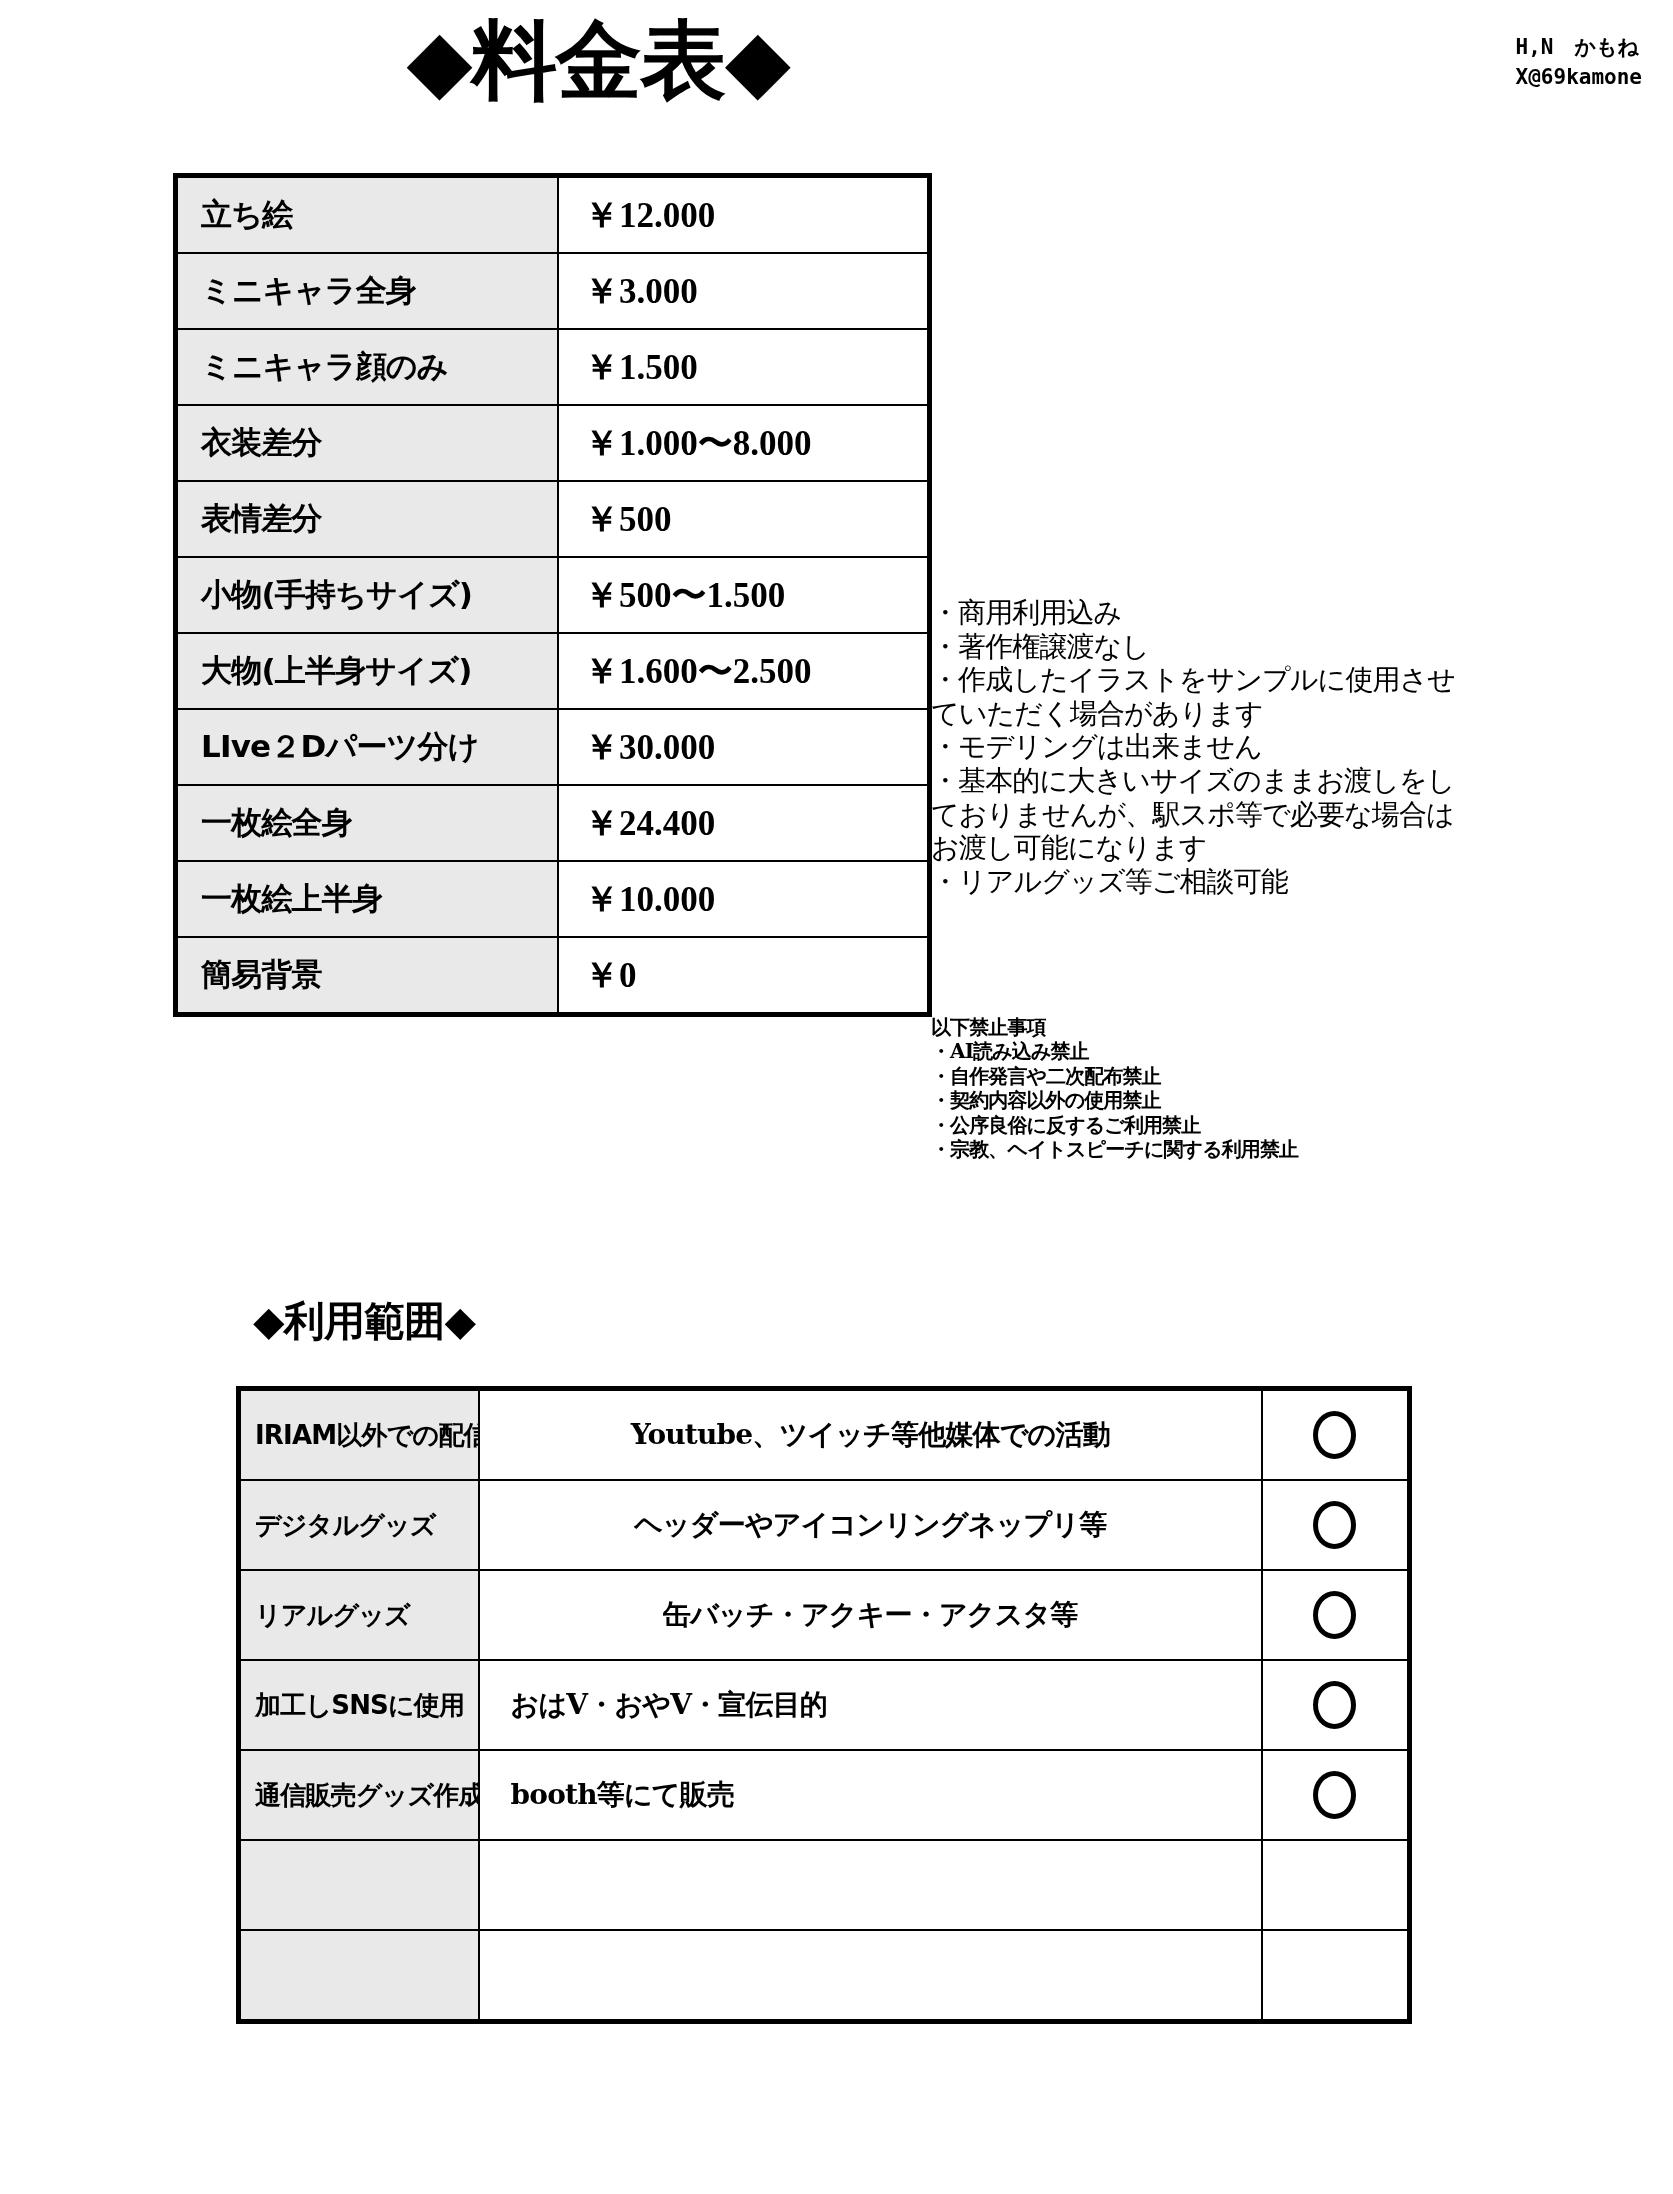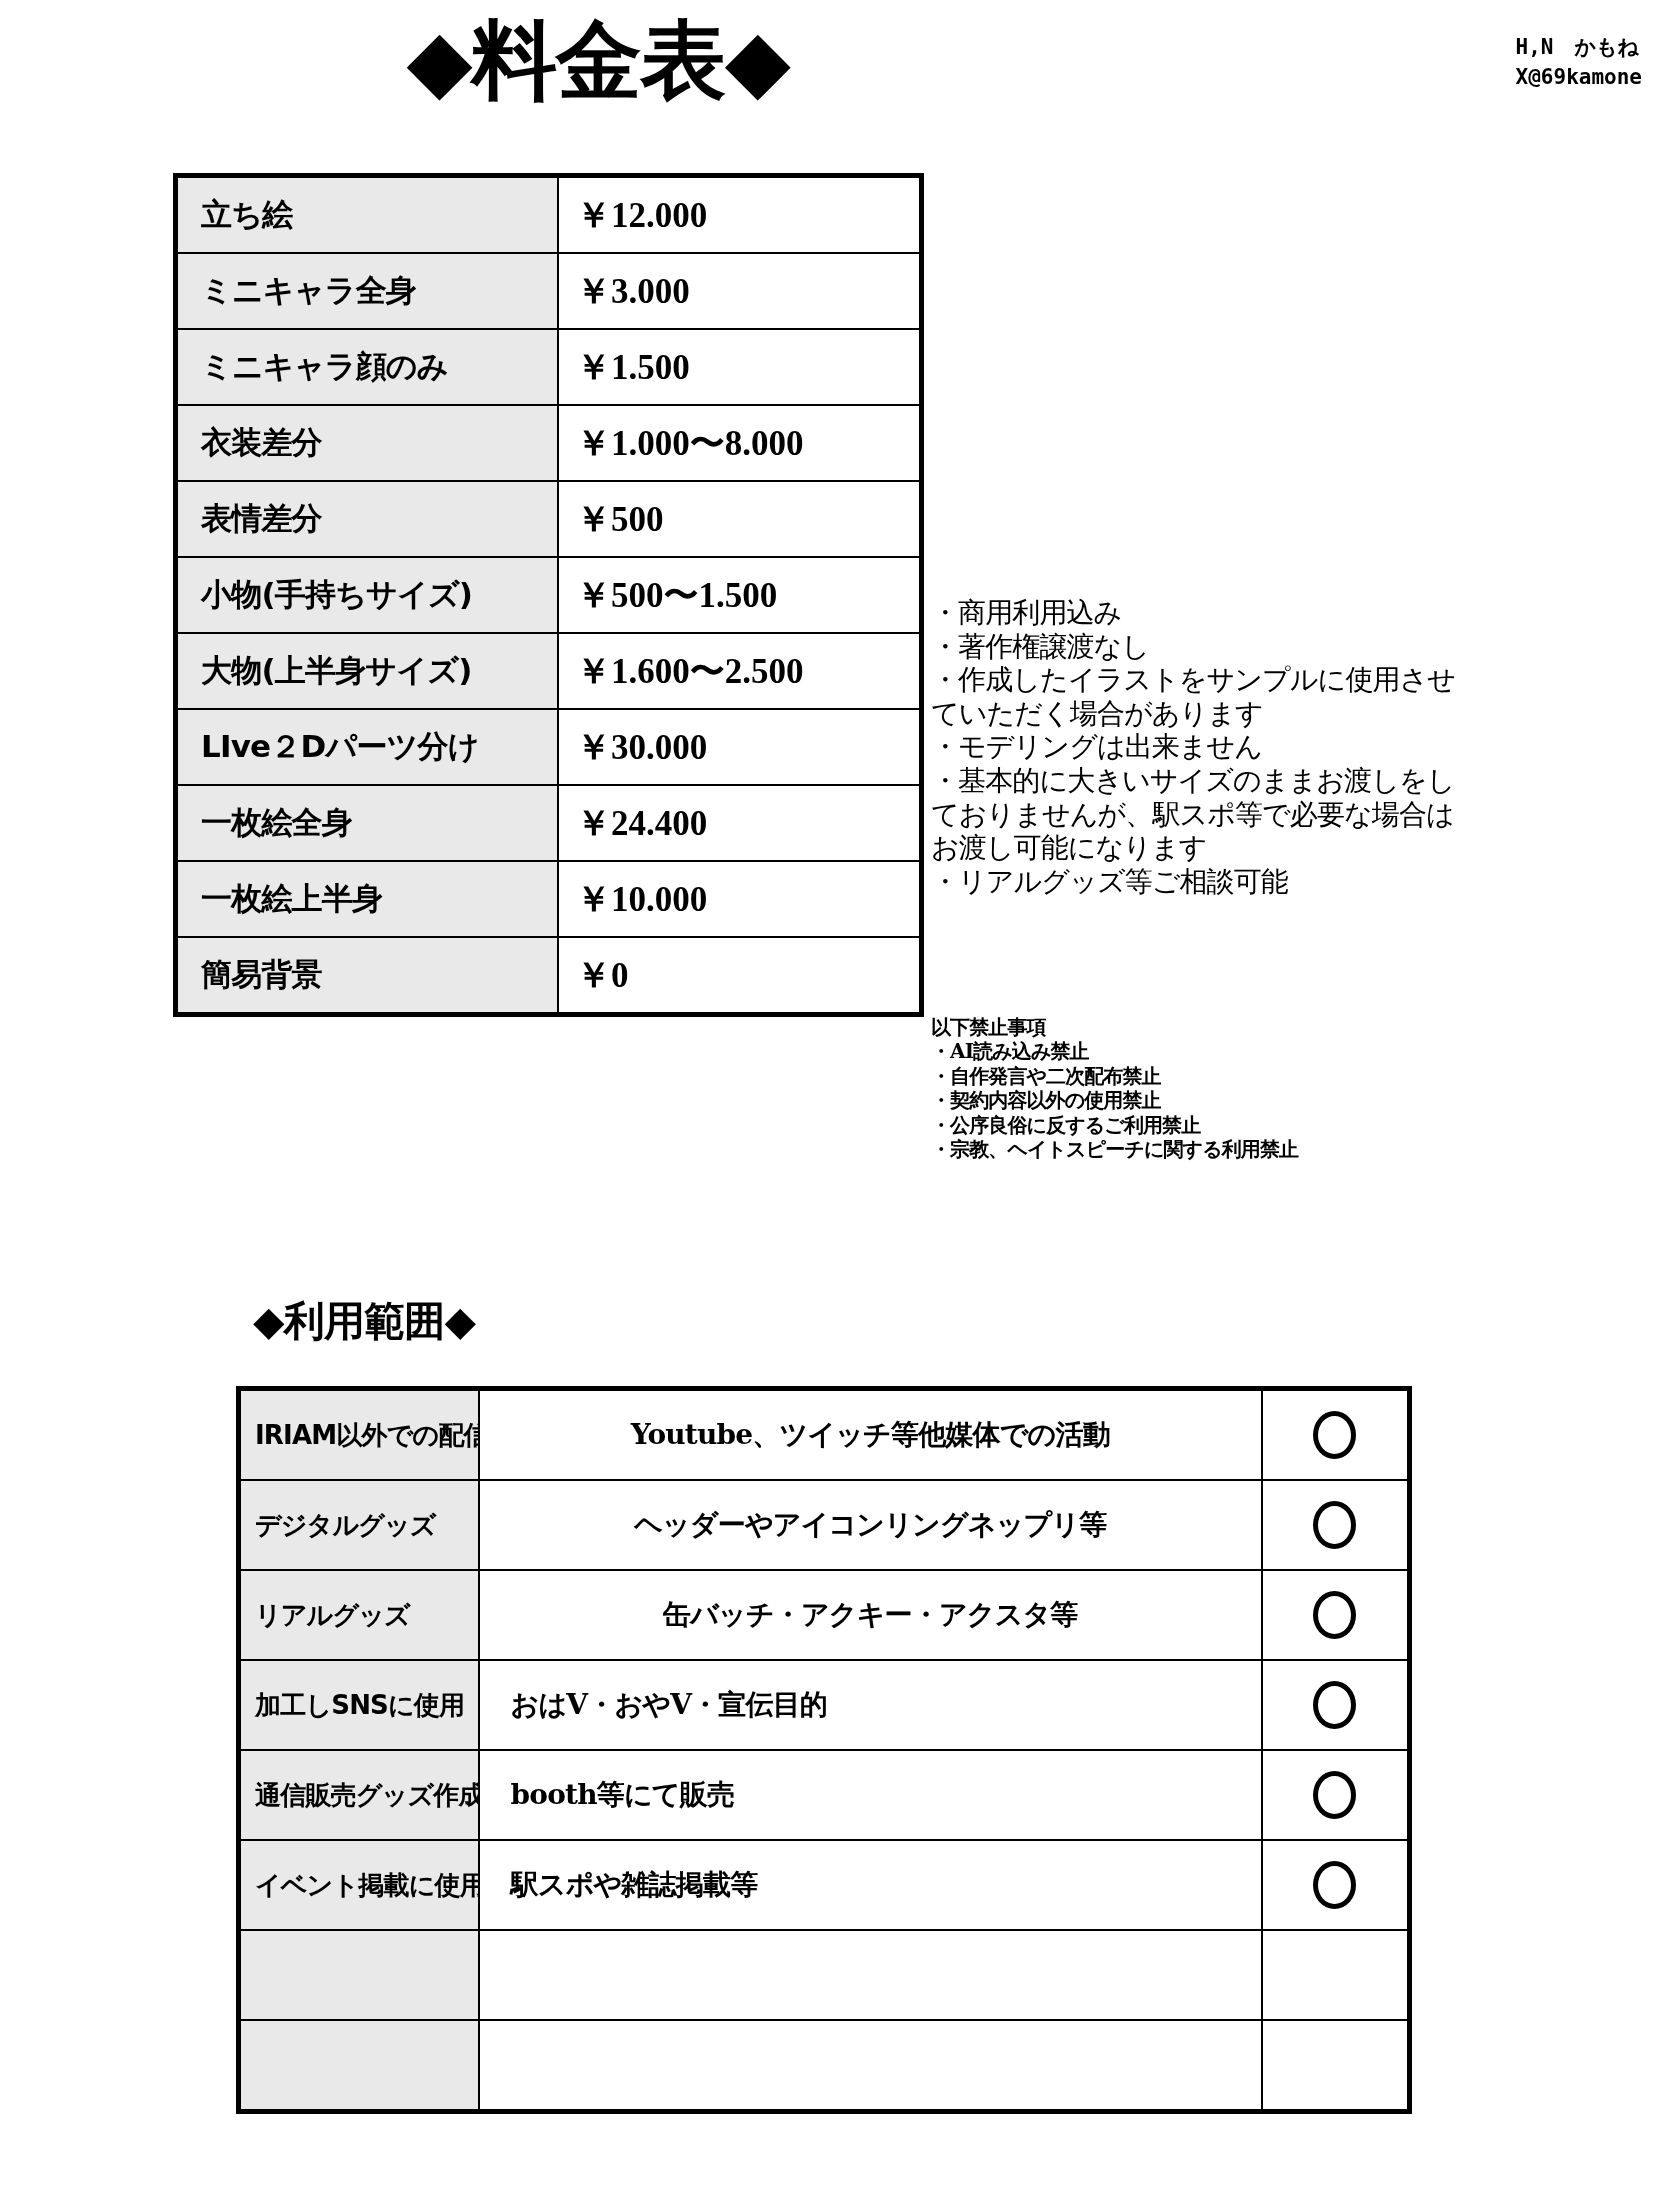--- a/index.html
+++ b/index.html
@@ -70,21 +70,21 @@
     background: #e9e9e9;
     letter-spacing: -0.8px;
   }
   #price-table td.price {
     width: 343px;
     background: #ffffff;
     font-family: "Liberation Serif", "DejaVu Serif", serif;
     font-weight: bold;
     font-size: 35px;
     letter-spacing: 0px;
-    padding-left: 17px;
+    padding-left: 25px;
   }
 
   
   #notes-block {
     position: absolute;
     left: 931px;
     top: 596px;
     width: 674px;
     font-family: "DejaVu Serif", "Liberation Serif", serif;
     font-weight: normal;
@@ -278,25 +278,20 @@
       <td class="u-label">加工しSNSに使用</td>
       <td class="u-desc">おはV・おやV・宣伝目的</td>
       <td class="u-mark"><span class="circle-mark"></span></td>
     </tr>
     <tr>
       <td class="u-label">通信販売グッズ作成</td>
       <td class="u-desc">booth等にて販売</td>
       <td class="u-mark"><span class="circle-mark"></span></td>
     </tr>
     <tr>
-      <td class="u-label">イベント掲載に使用</td>
-      <td class="u-desc">駅スポや雑誌掲載等</td>
-      <td class="u-mark"><span class="circle-mark"></span></td>
-    </tr>
-    <tr>
       <td class="u-label"></td>
       <td class="u-desc"></td>
       <td class="u-mark"></td>
     </tr>
     <tr>
       <td class="u-label"></td>
       <td class="u-desc"></td>
       <td class="u-mark"></td>
     </tr>
   </tbody>

